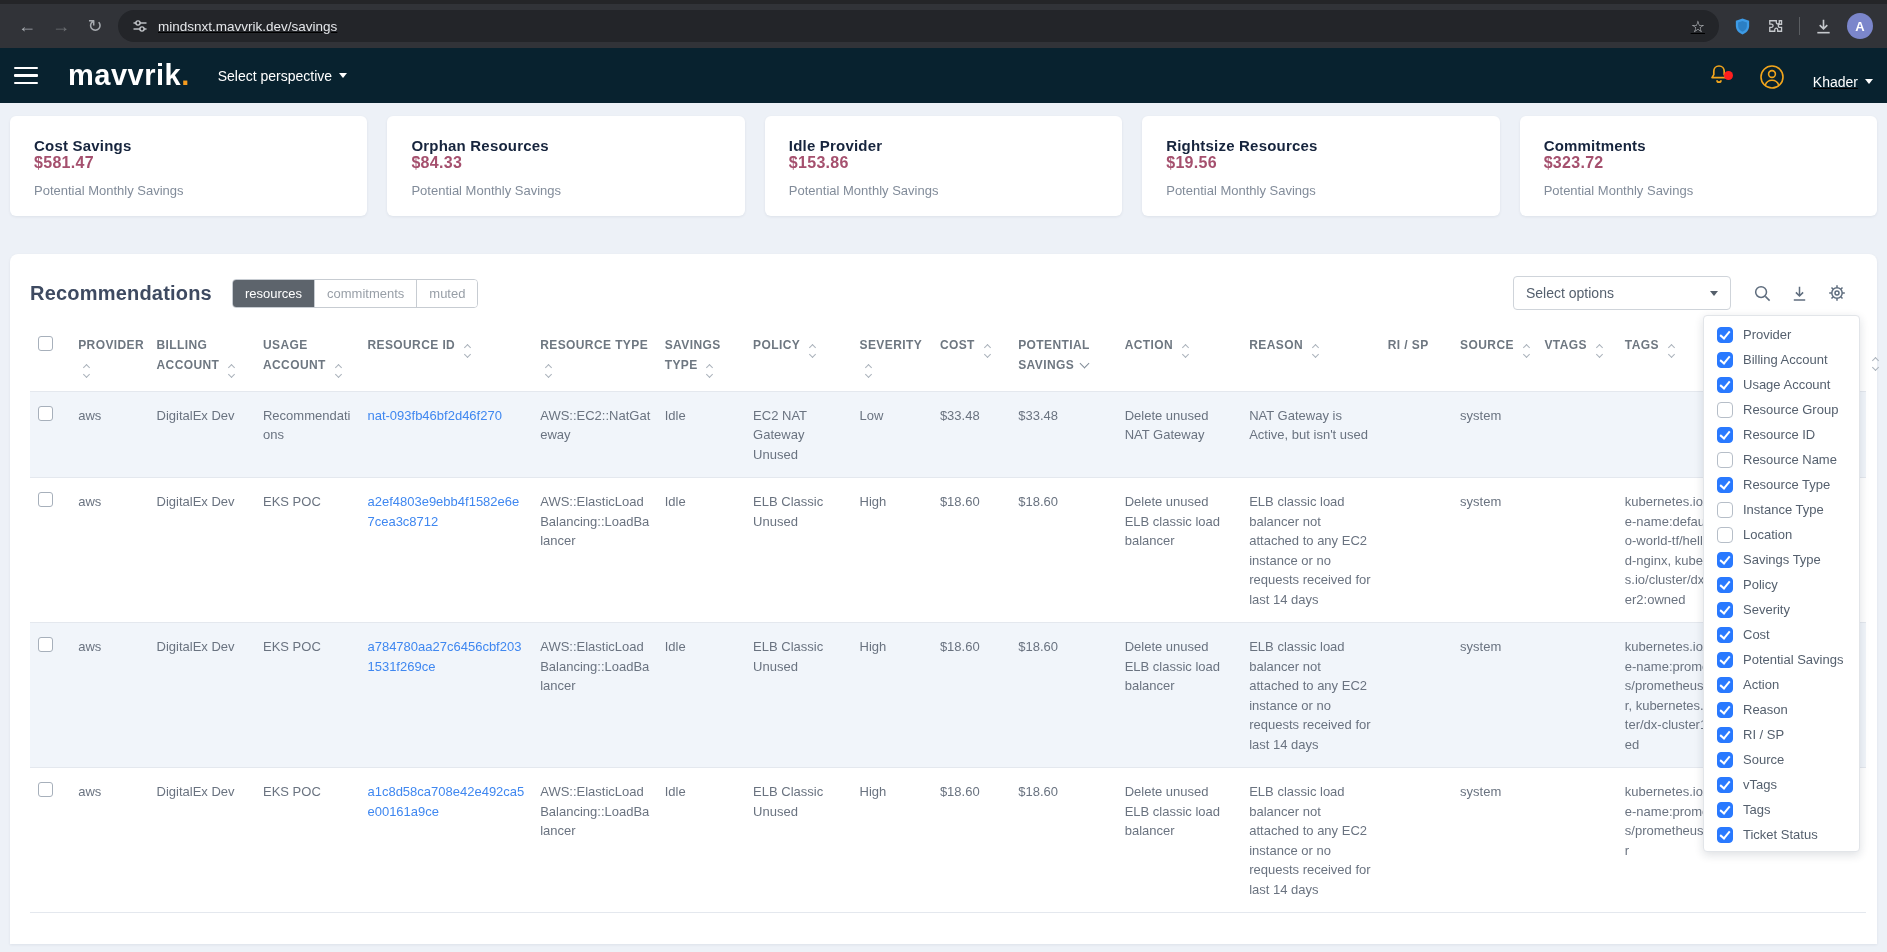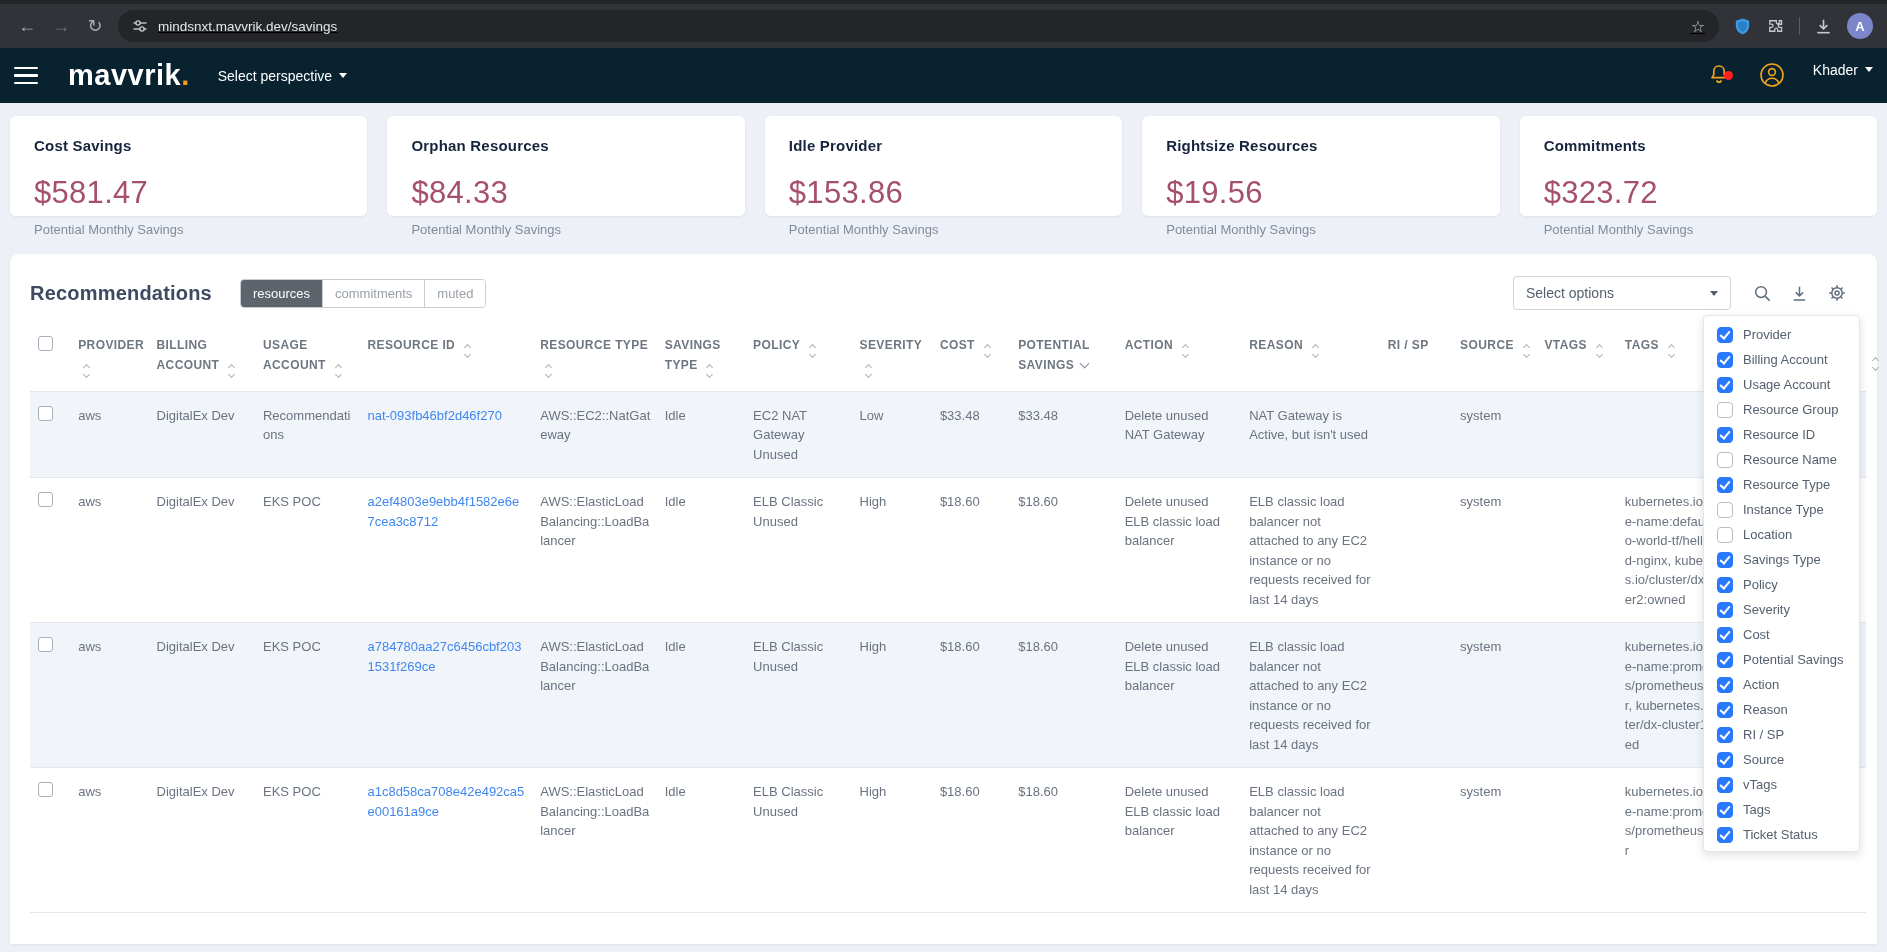--- a/index.html
+++ b/index.html
@@ -17,38 +17,38 @@
   .avatar { width:26px; height:26px; border-radius:50%; background:#7b86cb; color:#fff; font-size:13px; font-weight:700; display:flex; align-items:center; justify-content:center; }
 
   
   .app-nav { height:55px; background:#08222f; display:flex; align-items:center; padding:0 14px; }
   .hamburger { width:24px; display:flex; flex-direction:column; gap:5px; cursor:pointer; }
   .hamburger span { height:2.5px; background:#fff; border-radius:1px; display:block; }
   .logo { margin-left:30px; font-size:29px; font-weight:800; color:#fff; letter-spacing:.5px; }
   .logo b { color:#f59b1e; }
   .perspective { margin-left:28px; color:#fff; font-size:14px; display:flex; align-items:center; gap:7px; }
   .nav-spacer { flex:1; }
-  .nav-right { display:flex; align-items:flex-start; gap:28px; }
+  .nav-right { display:flex; align-items:flex-end; gap:28px;text-decoration:underline; }
   .username { color:#fff; font-size:14px; display:flex; align-items:center; gap:7px; }
   .caret-w { width:0; height:0; border-left:4px solid transparent; border-right:4px solid transparent; border-top:5px solid #fff; }
   .bell-wrap { position:relative; }
   .bell-dot { position:absolute; right:-2px; top:9px; width:9px; height:9px; border-radius:50%; background:#ff1f1f; }
 
   
   .cards { display:flex; gap:20px; margin:13px 10px 0; }
   .card { flex:1; background:#fff; border-radius:6px; height:100px; padding:21px 24px; box-shadow:0 1px 3px rgba(20,35,60,.07); }
   .card h3 { font-size:15px; font-weight:700; color:#16243d; letter-spacing:.2px; }
-  .card .val { font-size:31px; color:#a5506e; margin-top:21px; font-weight:400; letter-spacing:.3px; }
+  .card .val { font-size:16px; color:#a5506e; margin-top:0; font-weight:700; letter-spacing:.3px; }
   .card .sub { font-size:13px; color:#828c9a; margin-top:11px; }
 
   
   .panel { background:#fff; margin:38px 10px 0; border-radius:8px 8px 0 0; min-height:690px; box-shadow:0 1px 3px rgba(20,35,60,.07); position:relative; overflow:hidden; }
   .toolbar { display:flex; align-items:center; padding:22px 20px 0; gap:16px; }
   .rec-title { font-size:20px; font-weight:700; color:#3e4a61; letter-spacing:.2px; }
-  .tabs { display:flex; border:1px solid #c7ccd2; border-radius:4px; overflow:hidden; margin-left:12px; }
+  .tabs { display:flex; border:1px solid #c7ccd2; border-radius:4px; overflow:hidden; margin-left:4px; }
   .tab { padding:6px 12px; font-size:13px; color:#989fa7; background:#fff; border-left:1px solid #c7ccd2; cursor:pointer; }
   .tab:first-child { border-left:none; }
   .tab.active { background:#5d646c; color:#fff; }
   .tb-spacer { flex:1; }
   .select { width:218px; height:34px; border:1px solid #cfd4da; border-radius:4px; display:flex; align-items:center; justify-content:space-between; padding:0 12px; color:#55606e; font-size:14px; background:#fff; cursor:pointer; }
   .caret-g { width:0; height:0; border-left:4px solid transparent; border-right:4px solid transparent; border-top:5px solid #555f6b; }
   .tool-icons { display:flex; align-items:center; gap:18px; margin:0 10px 0 6px; }
   .tool-icons svg { display:block; cursor:pointer; }
 
   

